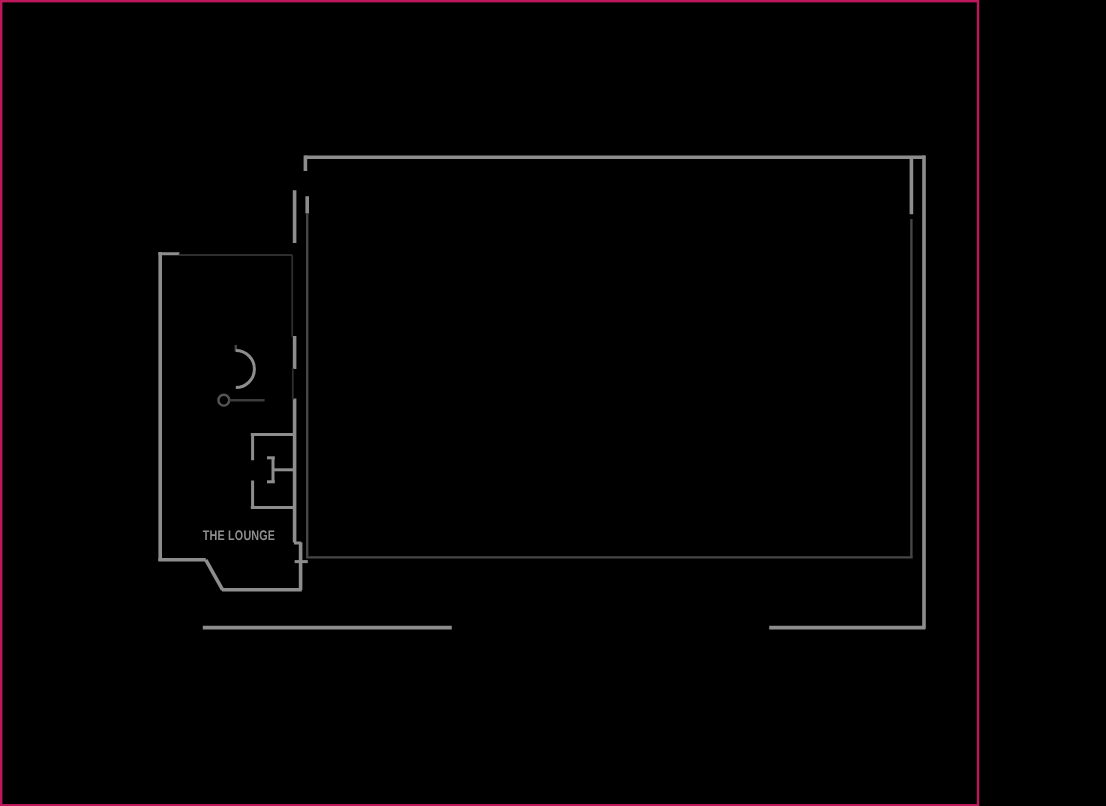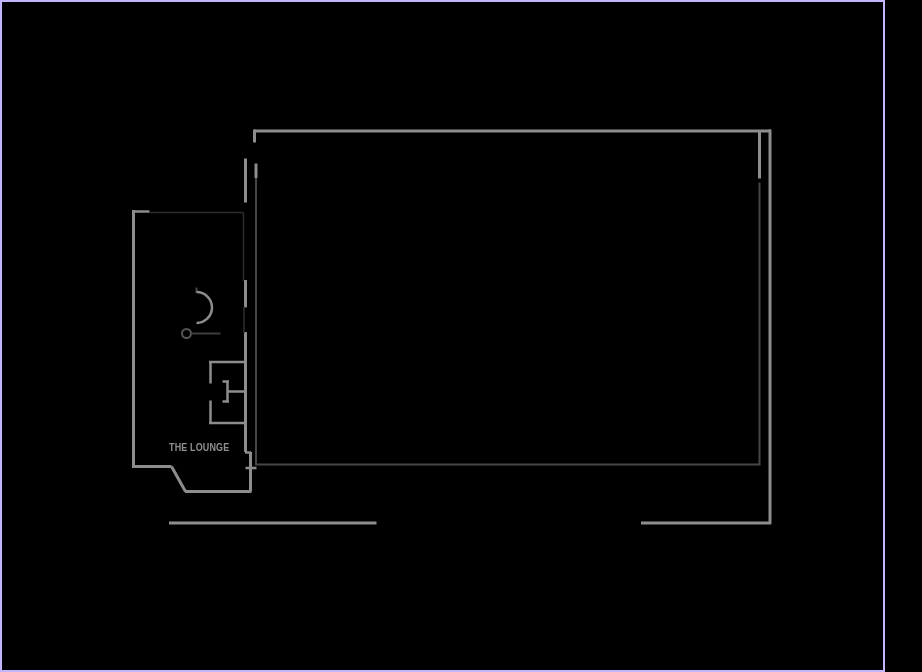--- a/index.html
+++ b/index.html
@@ -3,24 +3,24 @@
 <meta charset="utf-8">
 <style>
   html, body {
     margin: 0;
     padding: 0;
     background: #000;
     font-family: "Liberation Sans", sans-serif;
   }
   .stage {
     position: relative;
-    width: 885px;
+    width: 816px;
     height: 672px;
     background: #000;
-    border: 2px solid #c4b5fd;
+    border: 2px solid #be185d;
     box-sizing: border-box;
     overflow: hidden;
   }
   .plan-svg {
     position: absolute;
     left: 0; top: 0;
     width: 918px;
     height: 668px;
   }
   .room-label {

